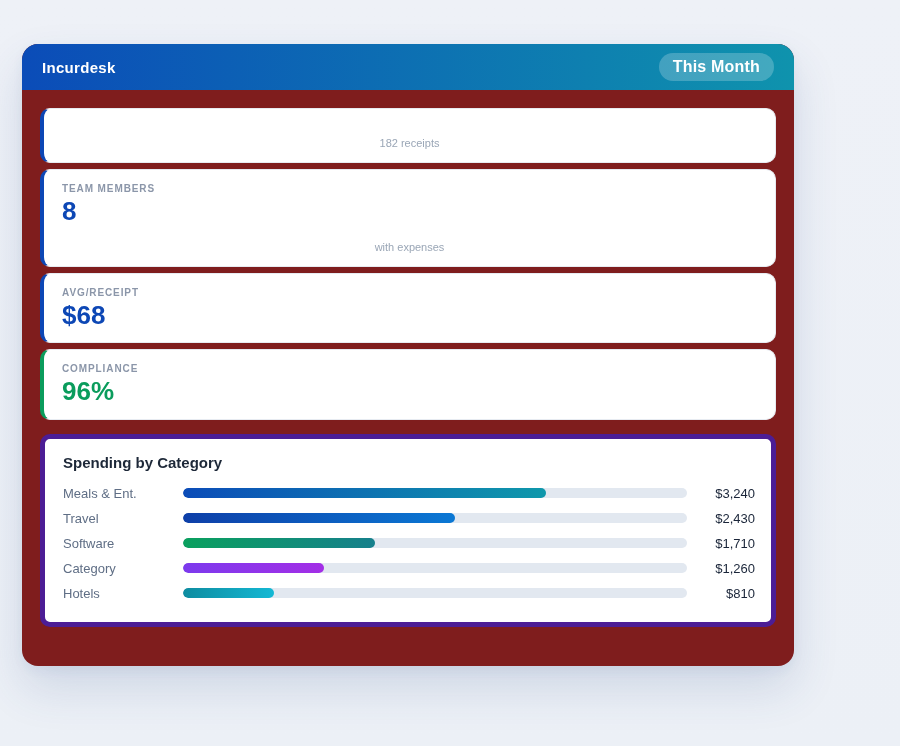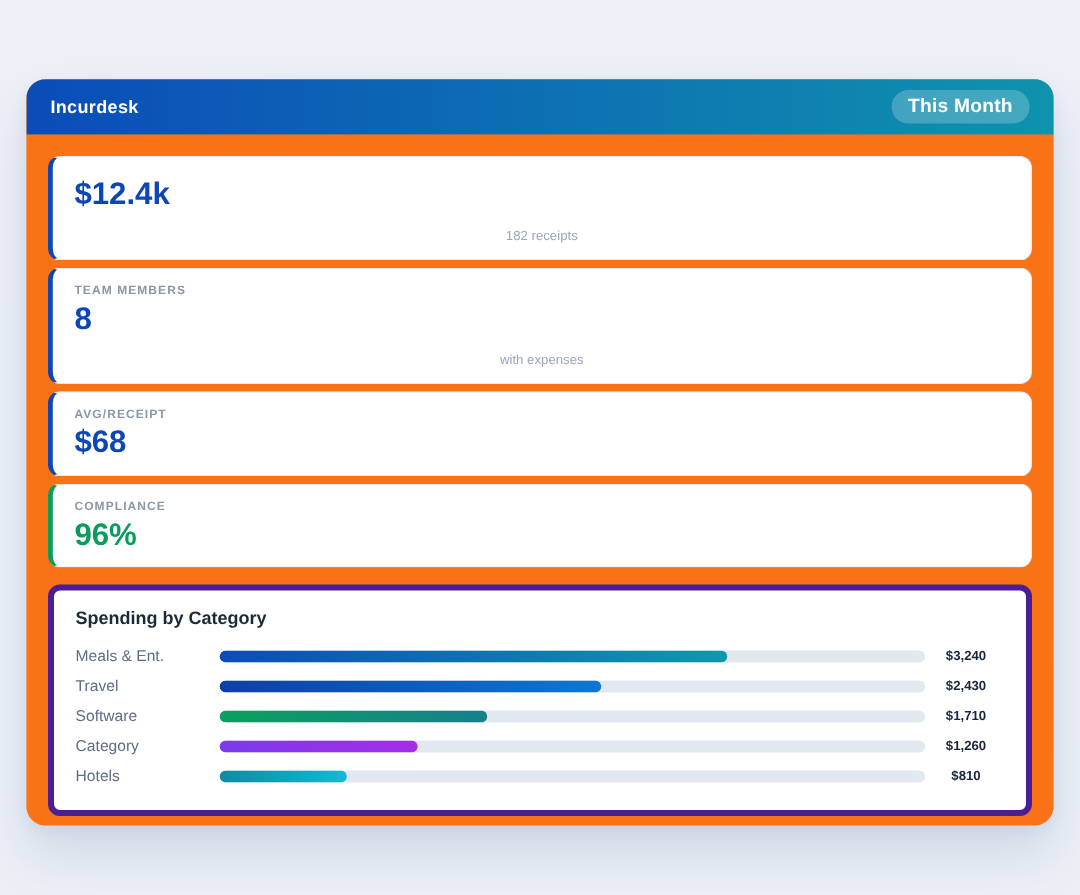--- a/index.html
+++ b/index.html
@@ -5,23 +5,23 @@
   * { margin: 0; padding: 0; box-sizing: border-box; }
   html, body { width: 900px; height: 746px; }
   body {
     font-family: "Liberation Sans", "DejaVu Sans", sans-serif;
     background: linear-gradient(180deg, #eef1f7 0%, #ecf0f6 100%);
     position: relative;
     overflow: hidden;
   }
   .panel {
     position: absolute;
-    left: 22px; top: 66px;
-    width: 856px; height: 622px;
-    background: #f97316;
+    left: 22px; top: 44px;
+    width: 772px; height: 622px;
+    background: #7f1d1d;
     border-radius: 16px;
     box-shadow: 0 22px 45px rgba(50, 80, 140, 0.16), 0 4px 12px rgba(50,80,140,0.06);
     overflow: hidden;
   }
   .header {
     height: 46px;
     background: linear-gradient(90deg, #0b4cb8 0%, #0f93ad 100%);
     display: flex;
     align-items: center;
     justify-content: space-between;
@@ -101,38 +101,37 @@
     background: #e2e8f0;
     border-radius: 999px;
     overflow: hidden;
     position: relative;
   }
   .bar-fill {
     height: 100%;
     border-radius: 999px;
   }
   .chart-row-value {
-    font-size: 11px;
-    font-weight: bold;
+    font-size: 13px;
+    font-weight: normal;
     color: #1a2539;
-    text-align: center;
+    text-align: right;
   }
 </style>
 </head>
 <body>
 
 <div class="panel">
   <div class="header">
     <div class="header-title">Incurdesk</div>
     <button class="period-badge">This Month</button>
   </div>
   <div class="content">
     <div>
         <div class="stat-card" style="border-left-color: rgb(13, 71, 181);">
-          <div class="stat-value" style="color: rgb(13, 71, 181);">$12.4k</div>
           <div class="stat-sub">182 receipts</div>
         </div>
         <div class="stat-card" style="border-left-color: rgb(13, 71, 181);">
           <div class="stat-label">TEAM MEMBERS</div>
           <div class="stat-value" style="color: rgb(13, 71, 181);">8</div>
           <div class="stat-sub">with expenses</div>
         </div>
         <div class="stat-card" style="border-left-color: rgb(13, 71, 181);">
           <div class="stat-label">AVG/RECEIPT</div>
           <div class="stat-value" style="color: rgb(13, 71, 181);">$68</div>

